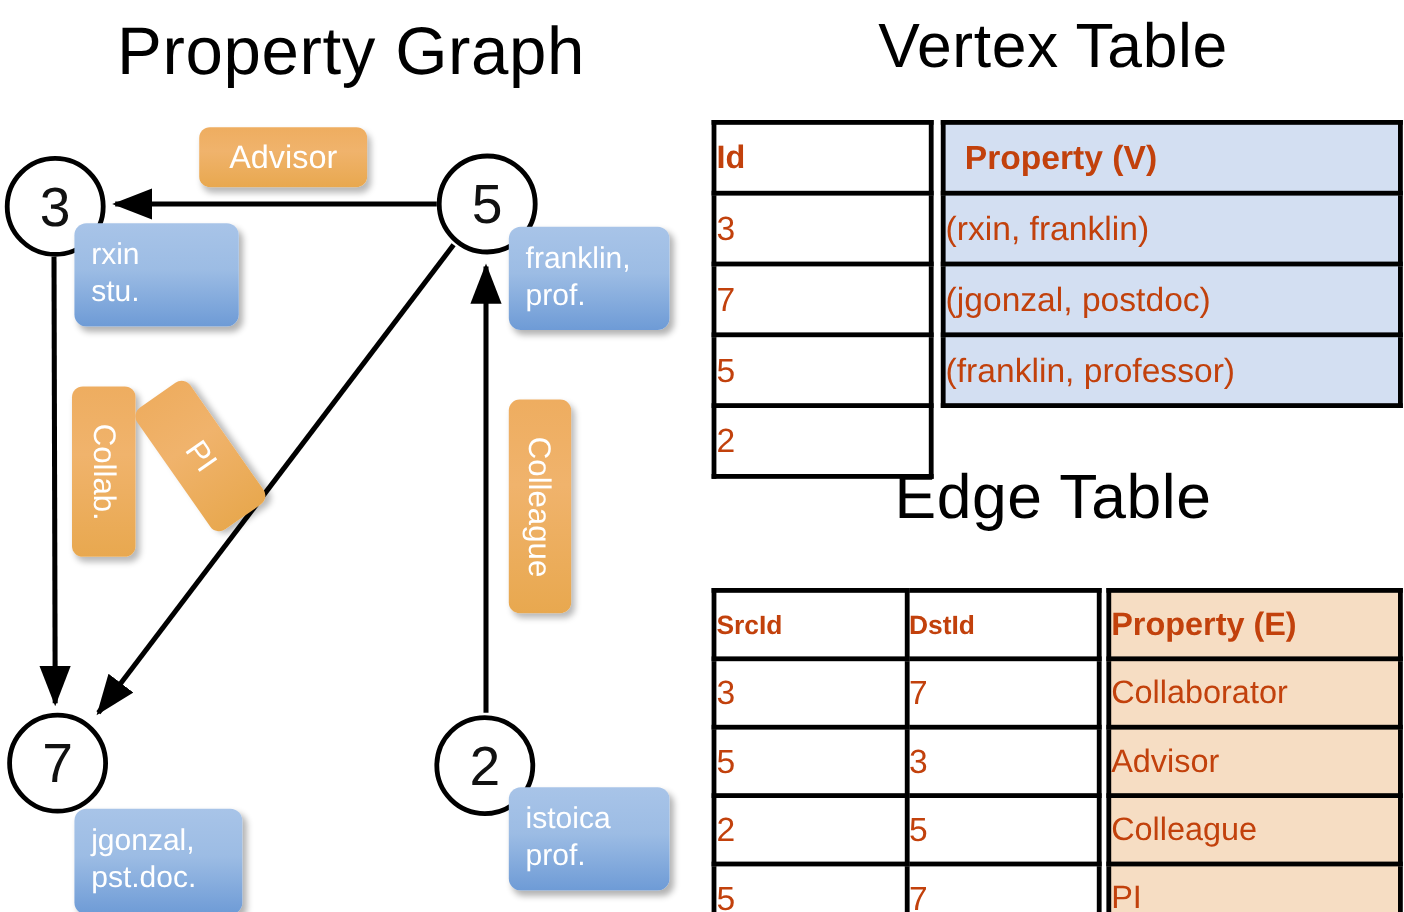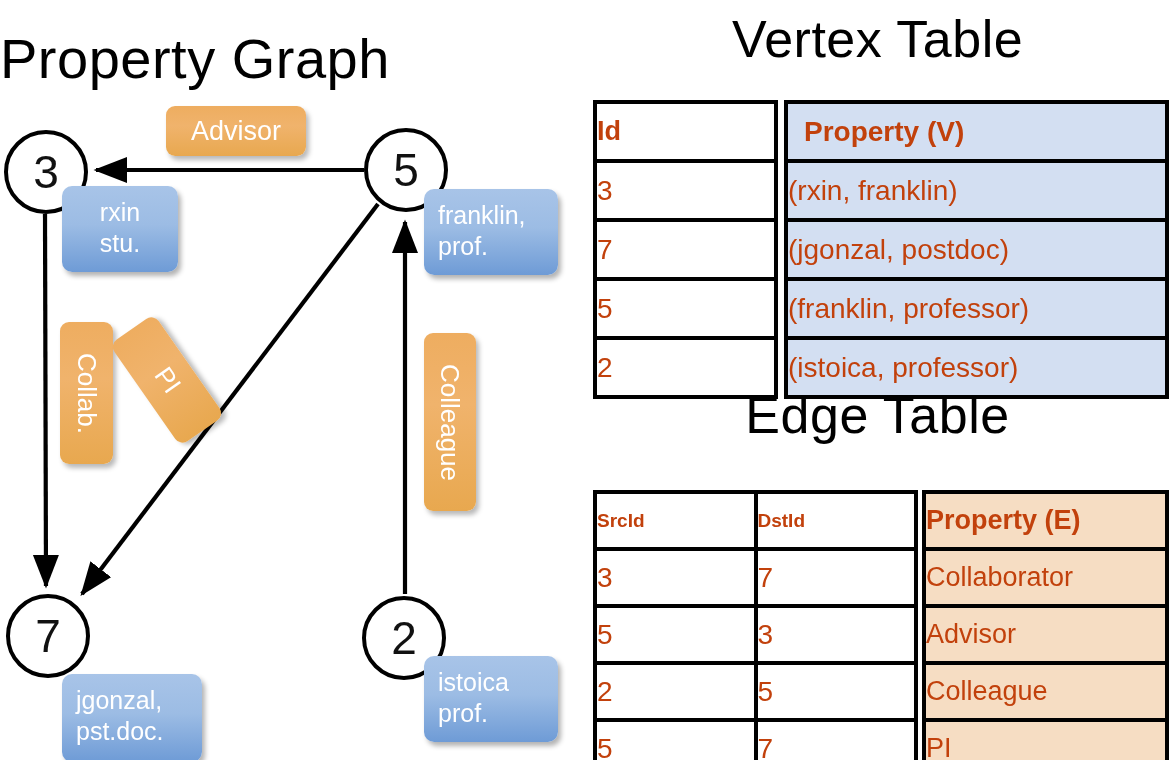--- a/index.html
+++ b/index.html
@@ -18,21 +18,22 @@
   
   .title {
     position: absolute;
     font-family: "Liberation Sans", sans-serif;
     font-weight: 300;
     color: #000000;
     white-space: nowrap;
     letter-spacing: 0.5px;
   }
   #title-property-graph {
-    left: 0; top: 28px; width: 585px;
+    left: 0; top: 12px; width: 585px;
+    text-align: center;
     font-size: 56px;
     line-height: 62px;
   }
   #title-vertex-table {
     left: 585px; top: 8px; width: 585px;
     text-align: center;
     font-size: 52px;
     line-height: 62px;
   }
   #title-edge-table {
@@ -83,21 +84,21 @@
     color: #ffffff;
     font-size: 25px;
     line-height: 31px;
     font-family: "Liberation Sans", sans-serif;
     font-weight: 300;
     padding: 11px 14px;
     box-sizing: border-box;
     box-shadow: 3px 4px 5px rgba(0,0,0,0.30);
     white-space: pre-line;
   }
-  #vprop-rxin     { left: 62px;  top: 186px; width: 116px; height: 86px; text-align: center; }
+  #vprop-rxin     { left: 62px;  top: 186px; width: 137px; height: 86px; }
   #vprop-franklin { left: 424px; top: 189px; width: 134px; height: 86px; }
   #vprop-jgonzal  { left: 62px;  top: 654px; width: 140px; height: 88px; margin-top: 20px; }
   #vprop-istoica  { left: 424px; top: 656px; width: 134px; height: 86px; }
 
   
   .edge-label {
     position: absolute;
     border-radius: 9px;
     background: linear-gradient(to bottom, #eead60 0%, #f0b36c 40%, #e8a84f 100%);
     color: #ffffff;
@@ -174,21 +175,21 @@
     background: #d3dff2;
   }
   #vertex-prop-table td.hdr { font-size: 28px; padding-left: 16px; }
 
   
   #edge-ids-table {
     left: 593px; top: 490px;
     width: 325px;
   }
   #edge-ids-table td { height: 53px; font-size: 28px; }
-  #edge-ids-table td.hdr { font-size: 19px; }
+  #edge-ids-table td.hdr { font-size: 22px; }
 
   #edge-prop-table {
     left: 922px; top: 490px;
     width: 247px;
   }
   #edge-prop-table td {
     height: 53px; font-size: 27px;
     background: #f6ddc3;
   }
   #edge-prop-table td.hdr { font-size: 27px; }
@@ -273,23 +274,20 @@
     </tr>
     <tr>
         <td>(rxin, franklin)</td>
       </tr>
     <tr>
         <td>(jgonzal, postdoc)</td>
       </tr>
     <tr>
         <td>(franklin, professor)</td>
       </tr>
-    <tr>
-        <td>(istoica, professor)</td>
-      </tr>
   </tbody>
 </table>
 
 <table class="tbl" id="edge-ids-table">
   <colgroup>
       <col style="width:50%">
       <col style="width:50%">
     </colgroup>
   <tbody>
     <tr>

